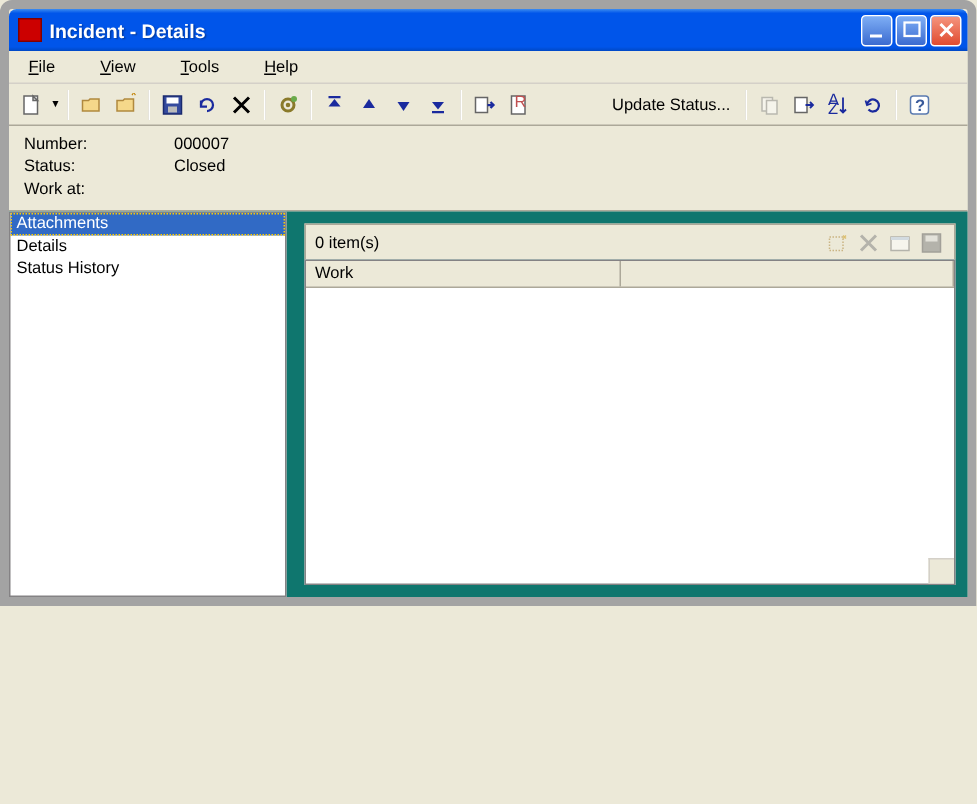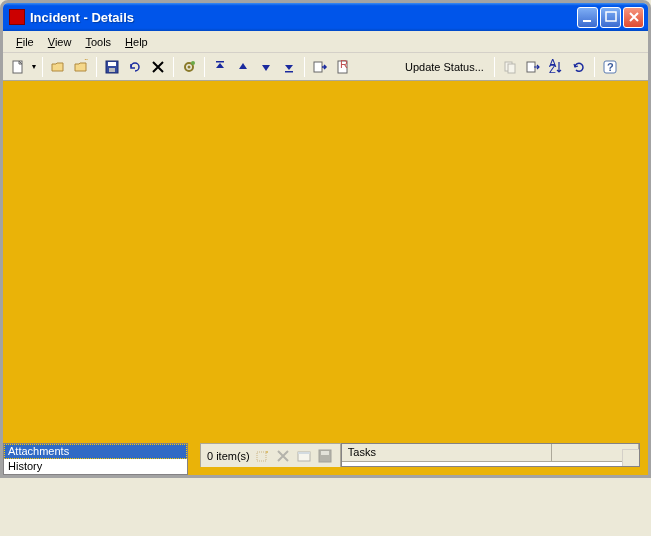--- a/index.html
+++ b/index.html
@@ -1,48 +1,48 @@
 <!DOCTYPE html>
 <html><head>
 <meta charset="utf-8">
 <style>
 * { box-sizing: border-box; margin: 0; padding: 0; font-family: Tahoma, sans-serif; font-size: 11px; }
 body { background: #ece9d8; width: 651px; height: 536px; overflow: hidden; }
 
-.window { width: 651px; height: 478px; border: 3px solid #a3a3a3; border-radius: 8px 8px 0 0; background: #ece9d8; display: flex; flex-direction: column; }
+.window { width: 651px; height: 404px; border: 6px solid #a3a3a3; border-radius: 8px 8px 0 0; background: #ece9d8; display: flex; flex-direction: column; }
 
 .titlebar { height: 28px; background: linear-gradient(to bottom, #3c8cf0 0%, #0055ea 10%, #0055ea 90%, #0048c5 100%); display: flex; align-items: center; padding: 0 4px 0 6px; border-radius: 5px 5px 0 0; }
 .titlebar .app-icon { width: 16px; height: 16px; background: #cc0000; border: 1px solid #800000; margin-right: 5px; position: relative; }
 .titlebar .title { color: #fff; font-weight: bold; font-size: 13px; flex: 1; text-shadow: 1px 1px 1px rgba(0,0,0,0.3); }
 .winbtns { display: flex; gap: 2px; }
 .winbtn { width: 21px; height: 21px; border-radius: 3px; border: 1px solid #fff; display: flex; align-items: center; justify-content: center; color: #fff; font-weight: bold; font-size: 11px; cursor: pointer; }
 .winbtn.min, .winbtn.max { background: linear-gradient(to bottom, #7eaef5, #3b6bd0); }
 .winbtn.close { background: linear-gradient(to bottom, #f5957e, #e04b30); }
 
-.menubar { height: 22px; background: #ece9d8; display: flex; align-items: center; padding: 0 6px; border-bottom: 1px solid #d4d0c8; }
+.menubar { height: 22px; background: #ece9d8; display: flex; align-items: center; padding: 0 6px; border-bottom: 1px solid #d4d0c8; gap: 16px; }
 .menubar .menuitem { padding: 2px 7px; cursor: pointer; }
 .menubar .menuitem span { text-decoration: underline; }
 
 .toolbar { height: 28px; background: #ece9d8; display: flex; align-items: center; padding: 0 4px; border-bottom: 1px solid #aca899; gap: 1px; }
 .tbtn { min-width: 22px; height: 22px; display: flex; align-items: center; justify-content: center; cursor: pointer; padding: 0 2px; }
 .tbtn.text-btn { padding: 0 6px; margin-left: 44px; }
 .tsep { width: 1px; height: 20px; background: #aca899; margin: 0 3px; border-right: 1px solid #fff; }
 .tdrop { width: 8px; font-size: 7px; color: #000; display: flex; align-items: center; justify-content: center; }
 
 .infobar { padding: 5px 10px 6px 10px; background: #ece9d8; border-bottom: 1px solid #aca899; }
 .infobar .row { display: flex; line-height: 15px; }
 .infobar .label { width: 100px; }
 
-.mainarea { flex: 1; display: flex; background: #eab308; overflow: hidden; align-items: flex-end; }
+.mainarea { flex: 1; display: flex; background: #0f766e; overflow: hidden; }
 
 .sidebar { width: 185px; background: #fff; border: 1px solid #848284; margin: 0; overflow: auto; }
 .sidebar .sideitem { padding: 1px 4px; cursor: pointer; color: #000; line-height: 13px; }
 .sidebar .sideitem.selected { background: #316ac5; color: #fff; border: 1px dotted #ffcc00; padding: 0 3px; }
 
-.content { flex: 1; padding: 8px 8px 8px 12px; display: flex; flex-direction: row; }
+.content { flex: 1; padding: 8px 8px 8px 12px; display: flex; flex-direction: column; }
 .content-toolbar { height: 24px; background: #ece9d8; border: 1px solid #aca899; border-bottom: none; display: flex; align-items: center; padding: 0 6px; }
 .content-toolbar .count { flex: 1; }
 .content-toolbar .cbtn { width: 18px; height: 18px; display: flex; align-items: center; justify-content: center; margin-left: 3px; cursor: pointer; opacity: 0.55; }
 
 .listview { flex: 1; background: #fff; border: 1px solid #848284; display: flex; flex-direction: column; position: relative; }
 .listheader { height: 18px; background: #ece9d8; border-bottom: 1px solid #aca899; display: flex; }
 .listheader .col { padding: 2px 6px; border-right: 1px solid #aca899; }
 .listheader .col.name { width: 210px; }
 .listbody { flex: 1; overflow: auto; }
 .scrollbar-stub { position: absolute; right: 0; bottom: 0; width: 17px; height: 17px; background: #ece9d8; border-left: 1px solid #d4d0c8; border-top: 1px solid #d4d0c8; }
@@ -197,25 +197,40 @@
       </div>
     <div class="tsep"></div>
     <div class="tbtn">
         <svg class="ic" viewBox="0 0 16 16">
           <rect x="2" y="2" width="12" height="12" rx="2" fill="#fff" stroke="#5a7ab0"></rect>
           <text x="5" y="12" font-size="10" fill="#3a5a9a" font-weight="bold">?</text>
         </svg>
       </div>
   </div>
 
+  <div class="infobar">
+    <div class="row">
+      <div class="label">Number:</div>
+      <div>000007</div>
+    </div>
+    <div class="row">
+      <div class="label">Status:</div>
+      <div>Closed</div>
+    </div>
+    <div class="row">
+      <div class="label">Work at:</div>
+      <div></div>
+    </div>
+  </div>
 
   <div class="mainarea">
     <div class="sidebar">
       <div class="sideitem selected"><span>Attachments</span></div>
-      <div class="sideitem"><span>History</span></div>
+      <div class="sideitem"><span>Details</span></div>
+      <div class="sideitem"><span>Status History</span></div>
     </div>
 
     <div class="content">
       <div class="content-toolbar">
         <div class="count">0 item(s)</div>
         <div class="cbtn">
             <svg class="ic" viewBox="0 0 16 16">
               <rect x="3" y="4" width="9" height="9" fill="none" stroke="#b0893e" stroke-dasharray="1 1"></rect>
               <path d="M12 3 L14 5 M14 3 L12 5" stroke="#d0a020"></path>
             </svg>
@@ -233,21 +248,21 @@
           </div>
         <div class="cbtn">
             <svg class="ic" viewBox="0 0 16 16">
               <rect x="2" y="2" width="12" height="12" fill="#888" stroke="#666"></rect>
               <rect x="4" y="3" width="8" height="4" fill="#ddd"></rect>
             </svg>
           </div>
       </div>
       <div class="listview">
         <div class="listheader">
-          <div class="col name"><span>Tasks</span></div>
+          <div class="col name"><span>Work</span></div>
           <div class="col" style="flex:1"></div>
         </div>
         <div class="listbody"></div>
         <div class="scrollbar-stub"></div>
       </div>
     </div>
   </div>
 
 </div>
 

